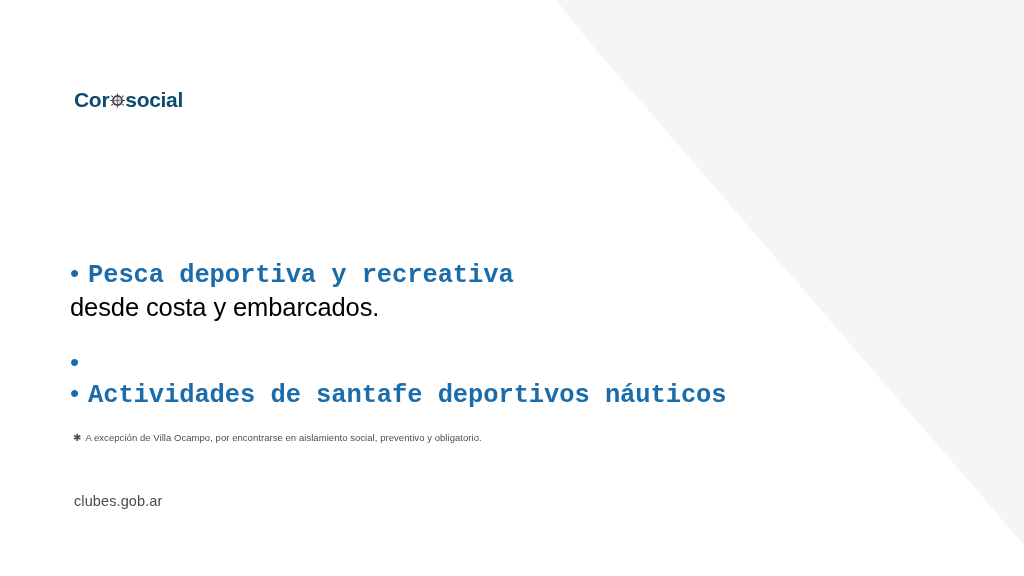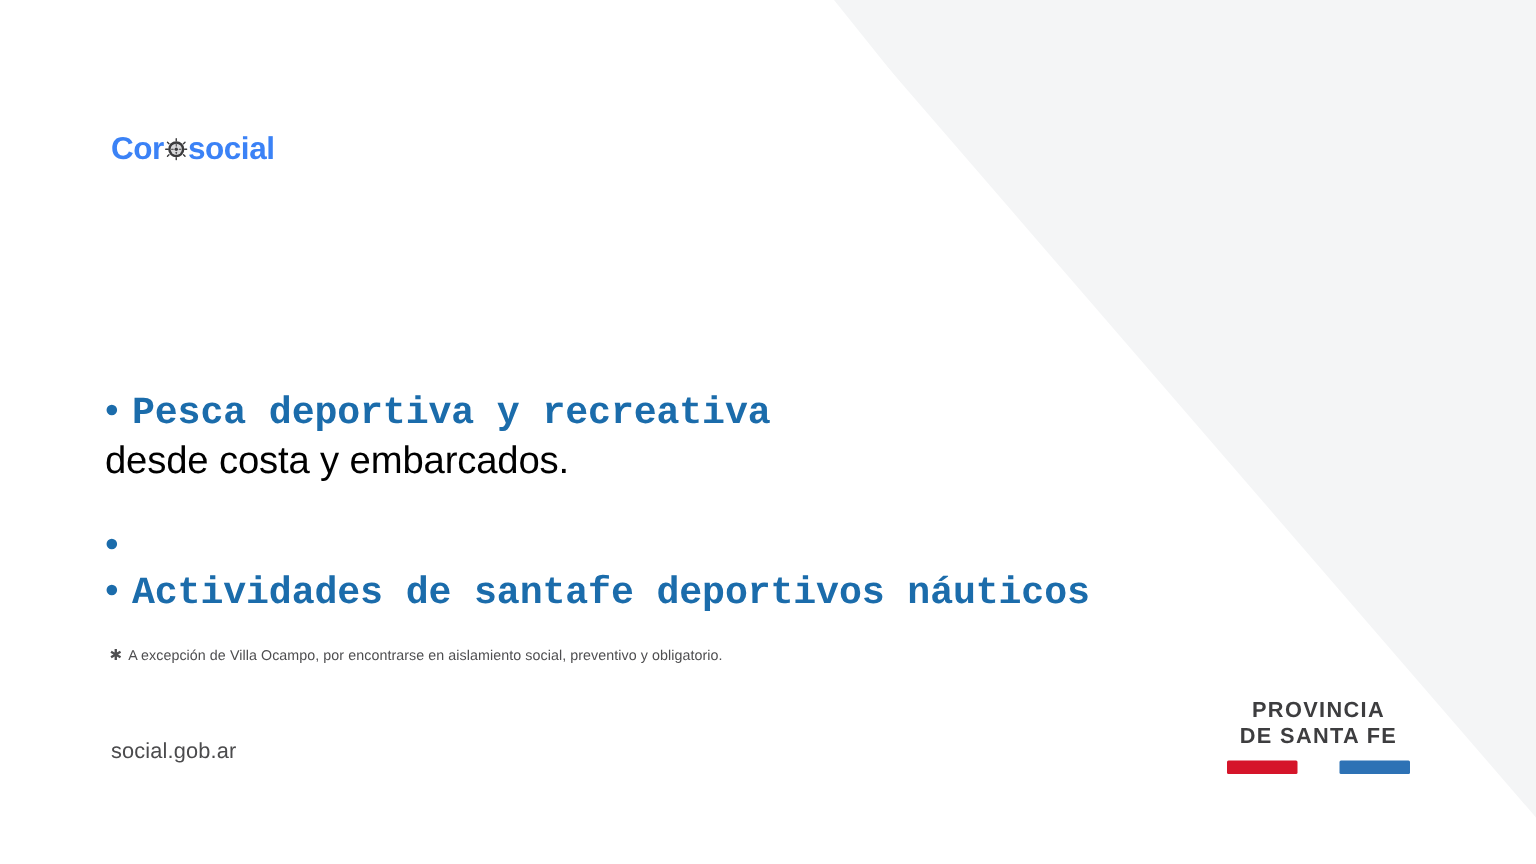--- a/index.html
+++ b/index.html
@@ -44,21 +44,21 @@
     inset: 0;
   }
 
   
   #kicker {
     position: absolute;
     left: 74px;
     top: 88px;
     font-size: 21px;
     font-weight: bold;
-    color: #3b82f6;
+    color: #0c4a6e;
     letter-spacing: -0.3px;
     white-space: nowrap;
     display: flex;
     align-items: baseline;
   }
   #kicker .kick-part { display: inline-block; }
   #virus-icon {
     display: inline-block;
     width: 15px;
     height: 15px;
@@ -248,25 +248,17 @@
           <span class="bullet-strong">Actividades de santafe deportivos náuticos</span>
         </div>
       </div>
 
     </div>
 
     <div id="footnote">
       <span id="footnote-mark">✱</span><span>A excepción de Villa Ocampo, por encontrarse en aislamiento social, preventivo y obligatorio.</span>
     </div>
 
-    <div id="site-url">social.gob.ar</div>
-
-    <div id="logo">
-      <span class="logo-line">PROVINCIA</span>
-      <span class="logo-line">DE SANTA FE</span>
-      <div id="logo-bars">
-        <span class="logo-bar" id="logo-bar-red"></span>
-        <span class="logo-bar" id="logo-bar-blue"></span>
-      </div>
-    </div>
+    <div id="site-url">clubes.gob.ar</div>
+
 
   </div>
 </div>
 
 </body></html>

